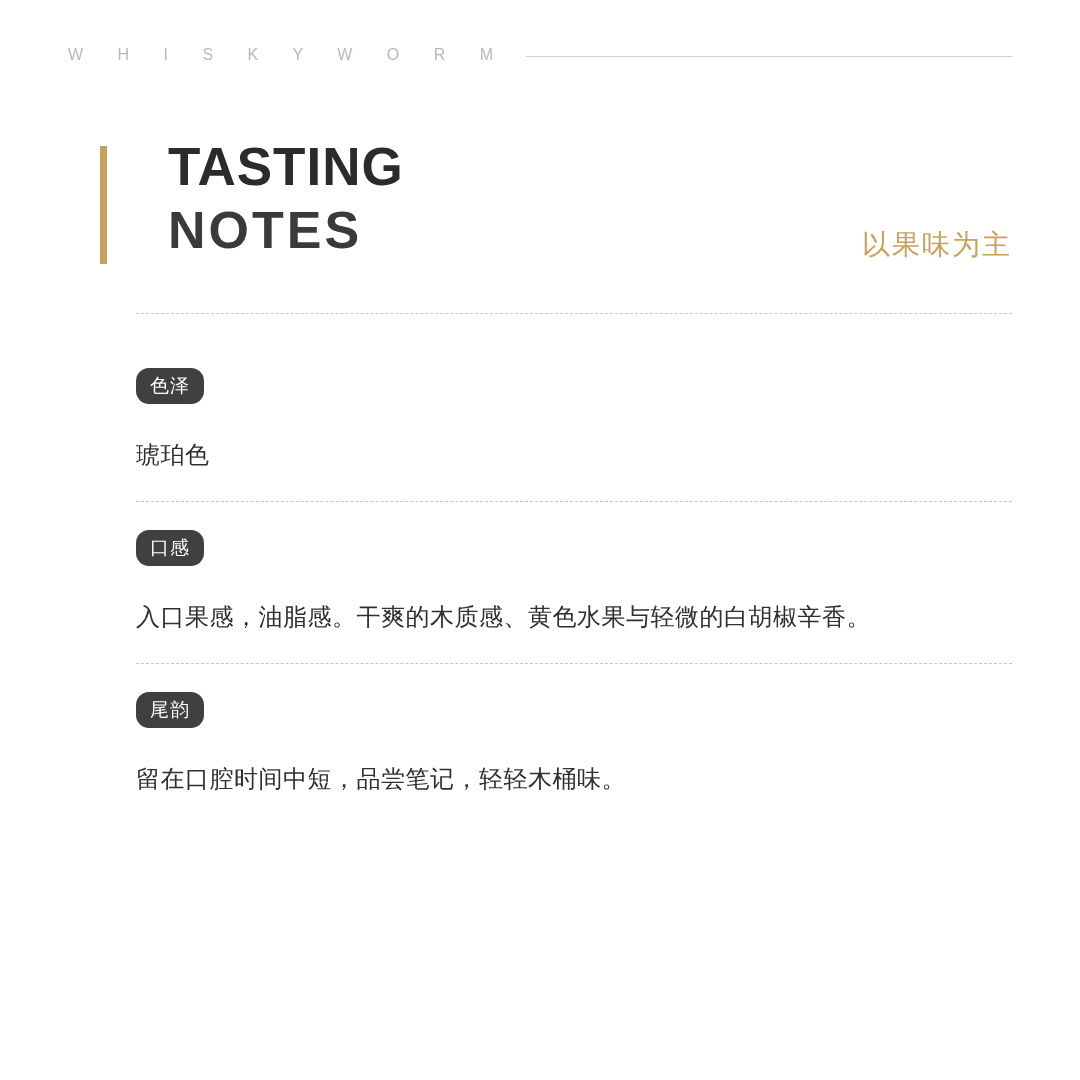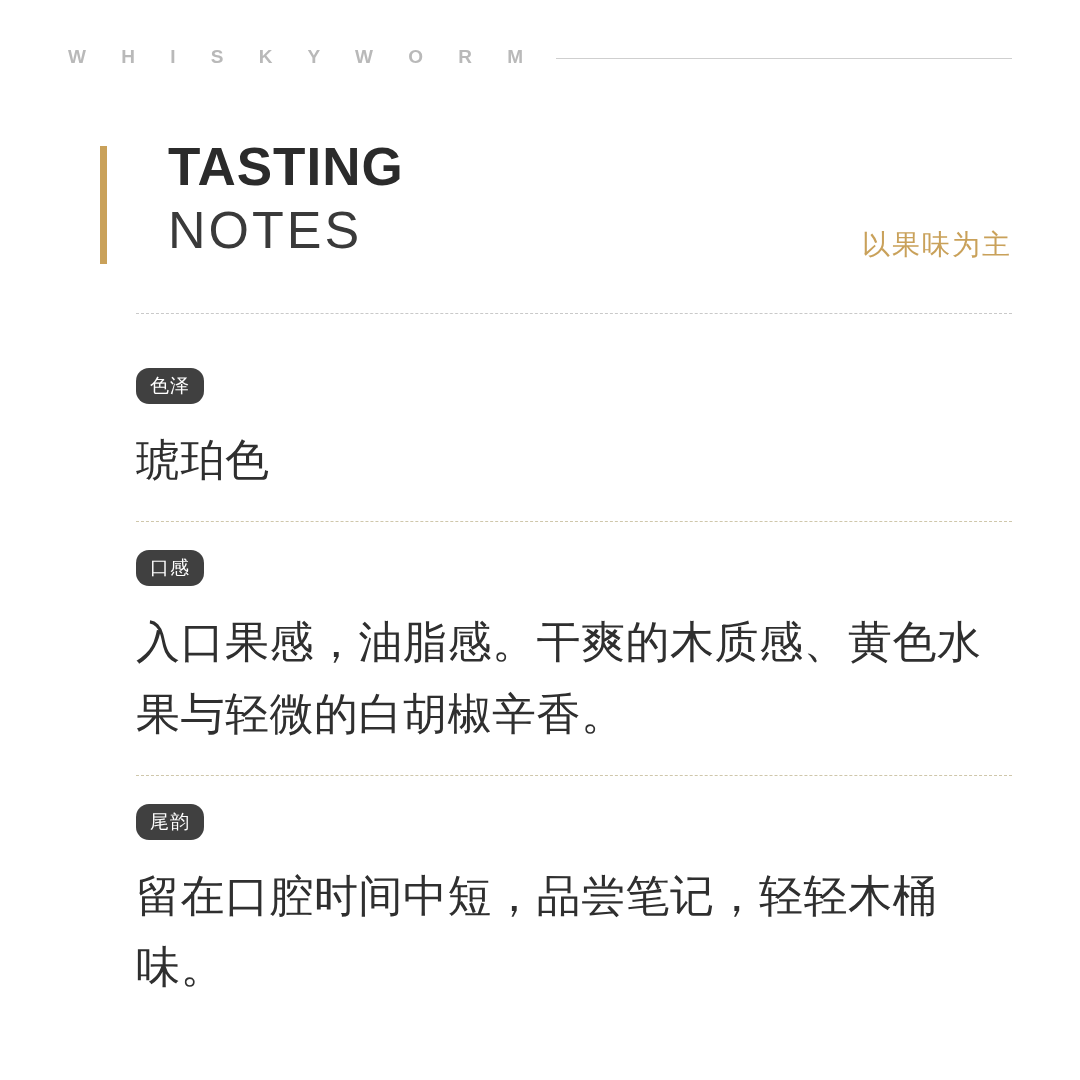--- a/index.html
+++ b/index.html
@@ -25,24 +25,24 @@
   .brand-row {
     position: absolute;
     top: 46px;
     left: 68px;
     right: 68px;
     display: flex;
     align-items: center;
     gap: 18px;
   }
   .brand-name {
-    font-size: 19px;
+    font-size: 16px;
     letter-spacing: 15px;
     color: #b9b9b9;
-    font-weight: 700;
+    font-weight: 400;
     white-space: nowrap;
   }
   .brand-rule {
     flex: 1 1 auto;
     height: 1px;
     background: #cfcfcf;
     margin-top: 2px;
   }
 
   
@@ -70,21 +70,21 @@
   .title-main {
     font-size: 53px;
     font-weight: 700;
     letter-spacing: 1px;
     color: #2b2b2b;
     line-height: 1.0;
     margin: 0;
   }
   .title-sub {
     font-size: 52px;
-    font-weight: 400;
+    font-weight: 700;
     letter-spacing: 3px;
     color: #3a3a3a;
     line-height: 1.15;
     margin: 8px 0 0 0;
   }
   .title-cn {
     position: absolute;
     right: 0;
     bottom: 4px;
     font-size: 28px;
@@ -115,24 +115,24 @@
     display: inline-block;
     background: #404040;
     color: #ffffff;
     font-size: 19px;
     line-height: 1;
     padding: 8px 14px 9px 14px;
     border-radius: 13px;
     letter-spacing: 1px;
   }
   .section-body {
-    font-size: 44px;
+    font-size: 24px;
     line-height: 1.62;
     color: #2f2f2f;
-    margin-top: 20px;
+    margin-top: 32px;
     letter-spacing: 0.5px;
   }
   .section-divider {
     border-top: 1px dashed #cfc7ab;
     margin-top: 26px;
     margin-bottom: 28px;
   }
   .section.last .section-body {
     margin-bottom: 0;
   }

